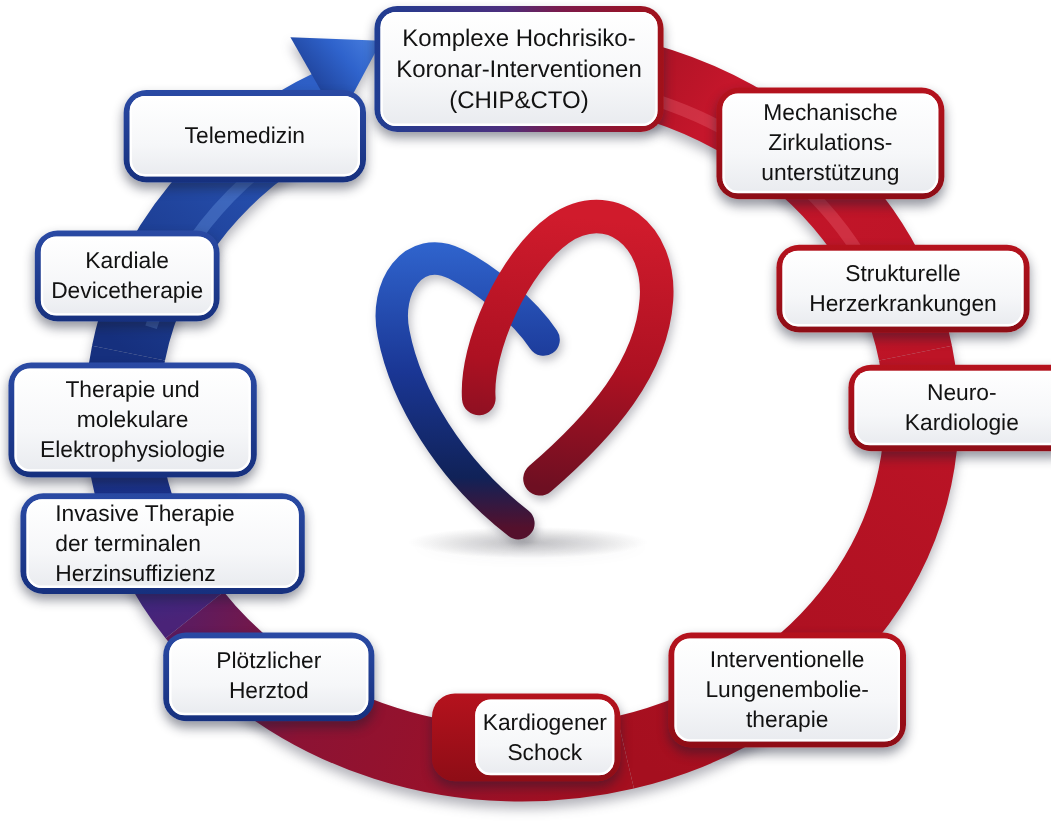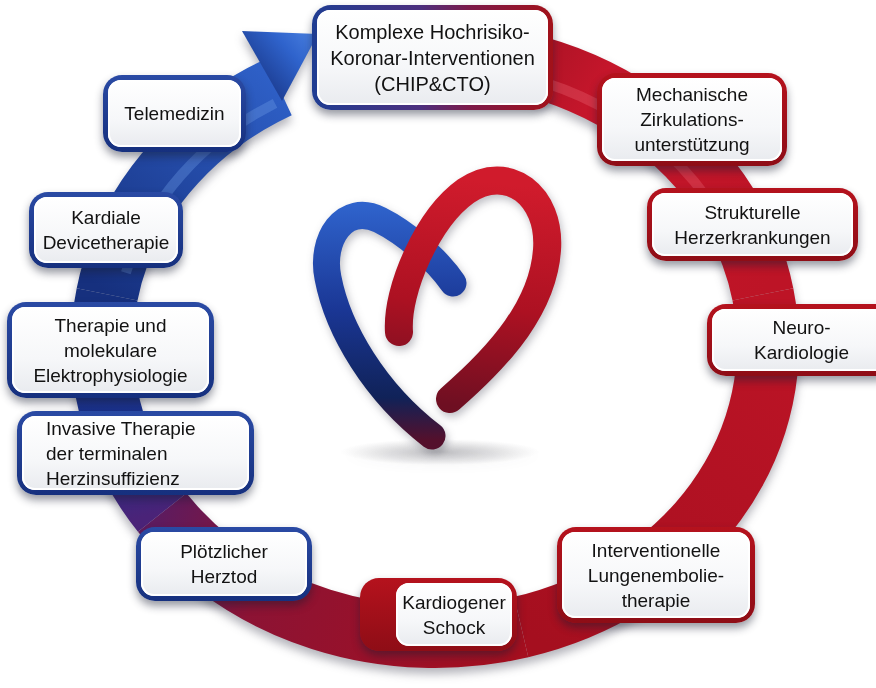--- a/index.html
+++ b/index.html
@@ -22,32 +22,32 @@
     white-space:pre-line;text-align:center;color:#121212;
     font-size:19px;line-height:25px;
   }
   .b-blue{background:linear-gradient(180deg,#2a4aa4,#16307e);}
   .b-red{background:linear-gradient(180deg,#b5121d,#8e0d16);}
   .b-grad{background:linear-gradient(90deg,#1f3d92 0%,#4c2f7e 45%,#7c1a4a 65%,#a21119 100%);}
   
   .n0{left:312px;top:5px;width:241px;height:105px;}
   .n0 .lbl{font-size:20px;line-height:26px;}
   .n1{left:597px;top:73px;width:190px;height:93px;}
-  .n2{left:647px;top:188px;width:211px;height:73px;}
+  .n2{left:647px;top:204px;width:211px;height:73px;}
   .n3{left:707px;top:304px;width:189px;height:72px;}
   .n4{left:637px;top:416px;width:217px;height:77px;}
   .n5{left:557px;top:527px;width:198px;height:96px;}
   .n6{left:360px;top:578px;width:157px;height:73px;padding-left:36px;}
   .n7{left:136px;top:527px;width:176px;height:74px;}
   .n8{left:17px;top:411px;width:237px;height:84px;}
   .n8 .inner{justify-content:flex-start;padding-left:24px;}
   .n8 .lbl{text-align:left;}
   .n9{left:7px;top:302px;width:207px;height:96px;}
   .n10{left:29px;top:192px;width:154px;height:76px;}
-  .n11{left:103px;top:75px;width:143px;height:77px;}
+  .n11{left:103px;top:75px;width:202px;height:77px;}
 </style>
 </head>
 <body>
 
 <div class="stage">
 
   <svg class="ring-svg" width="876" height="688" viewBox="0 0 876 688">
     <defs>
       <linearGradient id="gR1" gradientUnits="userSpaceOnUse" x1="377" y1="57" x2="763" y2="294">
         <stop offset="0" stop-color="#7e0d1a"></stop>

